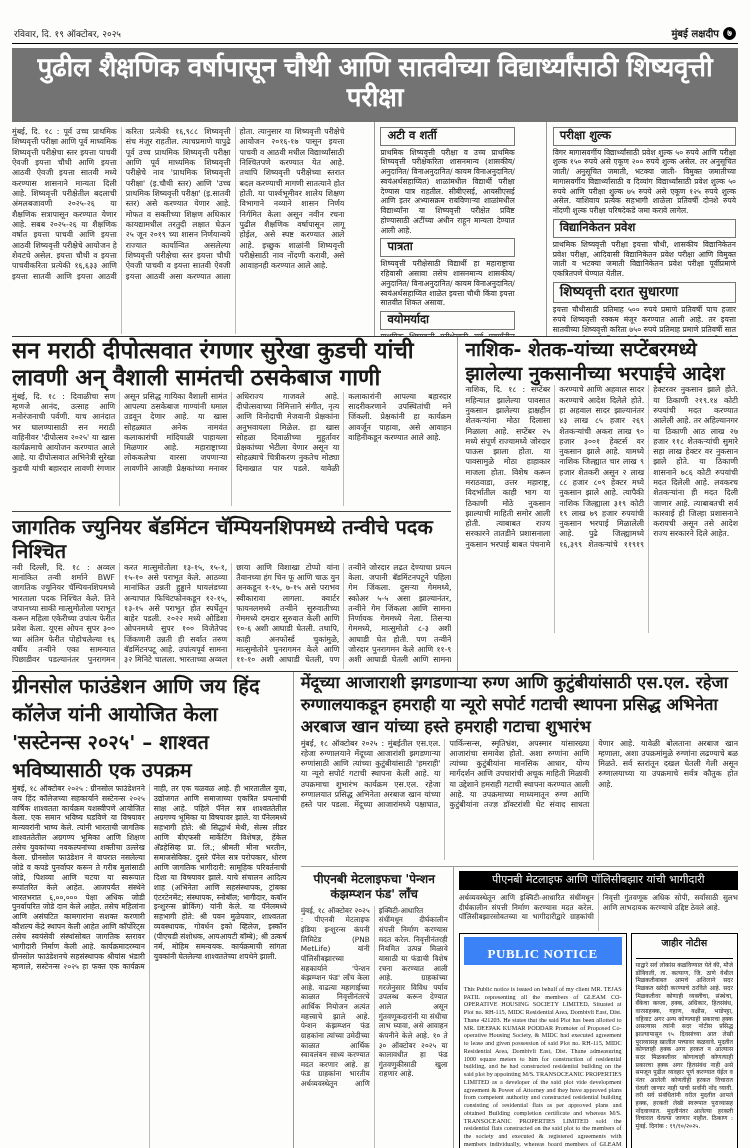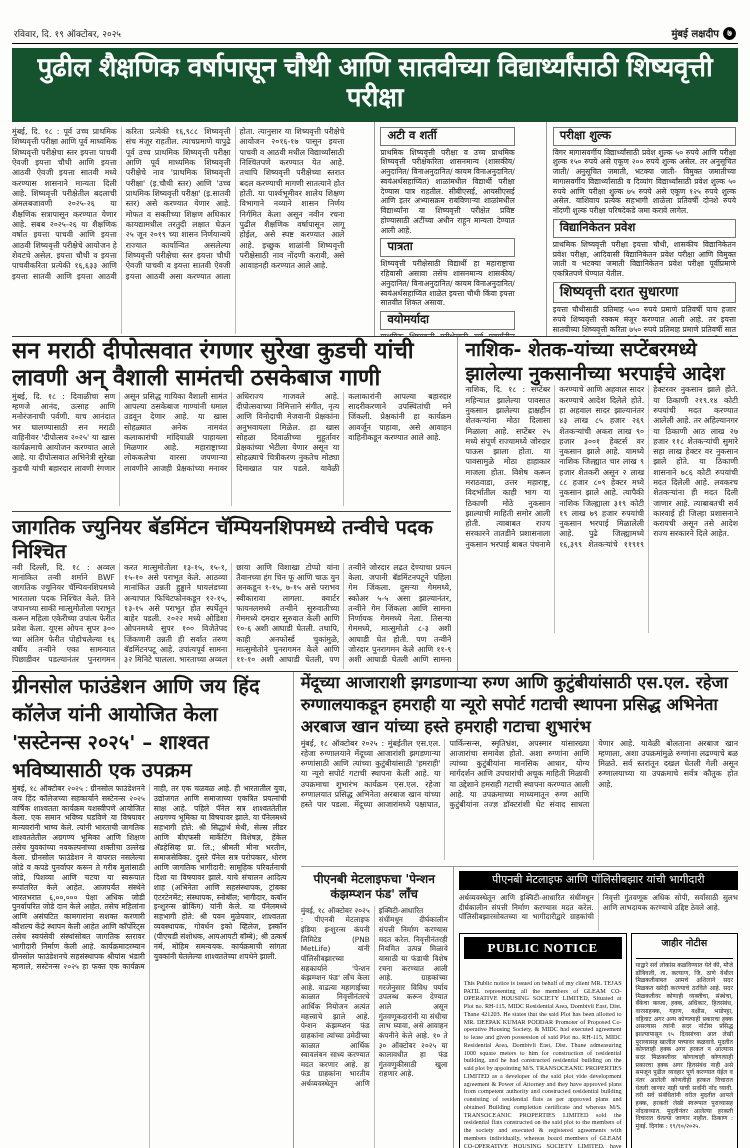--- a/index.html
+++ b/index.html
@@ -8,21 +8,21 @@
     font-family:"DejaVu Sans", sans-serif; color:#1a1a1a;
     box-sizing:border-box; padding:26px 12px 6px; overflow:hidden; position:relative;
   }
   
   .topbar { display:flex; justify-content:space-between; align-items:flex-end; font-size:9px; padding:0 2px 3px; }
   .masthead { font-weight:bold; font-size:10px; display:flex; gap:4px; align-items:center; }
   .page-circle { width:13px; height:13px; border-radius:50%; background:#000; color:#fff;
     display:inline-flex; align-items:center; justify-content:center; font-size:9px; line-height:1; }
   .rule { border:none; border-top:1.2px solid #000; margin:0; }
   
-  .banner { background:#14532d; color:#fff; text-align:center; padding:5px 4px 9px; margin-top:4px; }
+  .banner { background:#737373; color:#fff; text-align:center; padding:5px 4px 9px; margin-top:4px; }
   .banner h1 { margin:0; font-size:26px; font-weight:bold; letter-spacing:-0.4px; line-height:1.15; }
   
   .lead-flex { display:flex; height:214px; border-bottom:1.2px solid #333; overflow:hidden;gap:26px; }
   .lead-body { width:50%; column-count:3; column-gap:9px; column-rule:1px solid #bbb;
     font-size:7.8px; line-height:1.33; text-align:justify; padding:5px 4px 2px 0; box-sizing:border-box; }
   .lead-mid { width:21.5%; border-left:1px solid #999; padding:2px 5px; box-sizing:border-box; overflow:hidden; }
   .lead-right { width:28.5%; border-left:1px solid #999; padding:2px 2px 2px 6px; box-sizing:border-box; overflow:hidden; }
   .sec-title { font-weight:bold; font-size:11.5px; border:1px solid #777; padding:0 6px 2px; margin:3px 0 2px; display:block; line-height:1.3; }
   .sec-title.big { font-size:13.5px; }
   .sec-body { font-size:7.5px; line-height:1.3; text-align:justify; }
@@ -50,21 +50,21 @@
   .bottom-right-row { display:flex; flex:1; border-top:1px solid #999; margin-top:2px; }
   .pension-col { width:35%; border-right:1px solid #999; padding-right:5px; box-sizing:border-box; }
   .pension-head { font-size:12px; text-align:center; font-weight:bold; margin:5px 0 4px; line-height:1.25; }
   .pension-body { column-count:2; height:266px; font-size:7.3px; }
   .pb-col { width:65%; padding-left:5px; box-sizing:border-box; }
   .pb-head { background:#000; color:#fff; font-weight:normal; font-size:11px; text-align:center; padding:2px 2px 4px; margin:4px 0 3px; line-height:1.2; }
   .pb-body { column-count:2; height:38px; font-size:7.3px; }
   .notices-row { display:flex; gap:4px; margin-top:2px; }
   .public-notice { width:61%; border:1.6px solid #000; padding:3px 4px; height:236px; box-sizing:border-box;
     font-family:"Liberation Serif", serif; overflow:hidden; }
-  .pn-title { background:#000000; color:#fff; text-align:center; font-weight:bold; font-size:13px; padding:3px 0 3px; margin-bottom:20px; letter-spacing:0.5px; }
+  .pn-title { background:#3b82f6; color:#fff; text-align:center; font-weight:bold; font-size:13px; padding:9px 0 3px; margin-bottom:20px; letter-spacing:0.5px; }
   .pn-body { font-size:6.2px; line-height:1.25; text-align:justify; }
   .jahir { width:39%; border:1px solid #000; padding:2px 4px; height:236px; box-sizing:border-box; overflow:hidden; }
   .jahir-title { text-align:center; font-weight:bold; font-size:9.5px; border-bottom:1px solid #000; padding-bottom:9px; margin-bottom:2px; }
   .jahir-body { font-size:6px; line-height:1.28; text-align:justify; }
 </style>
 </head>
 <body>
 
 <div class="page">
 

